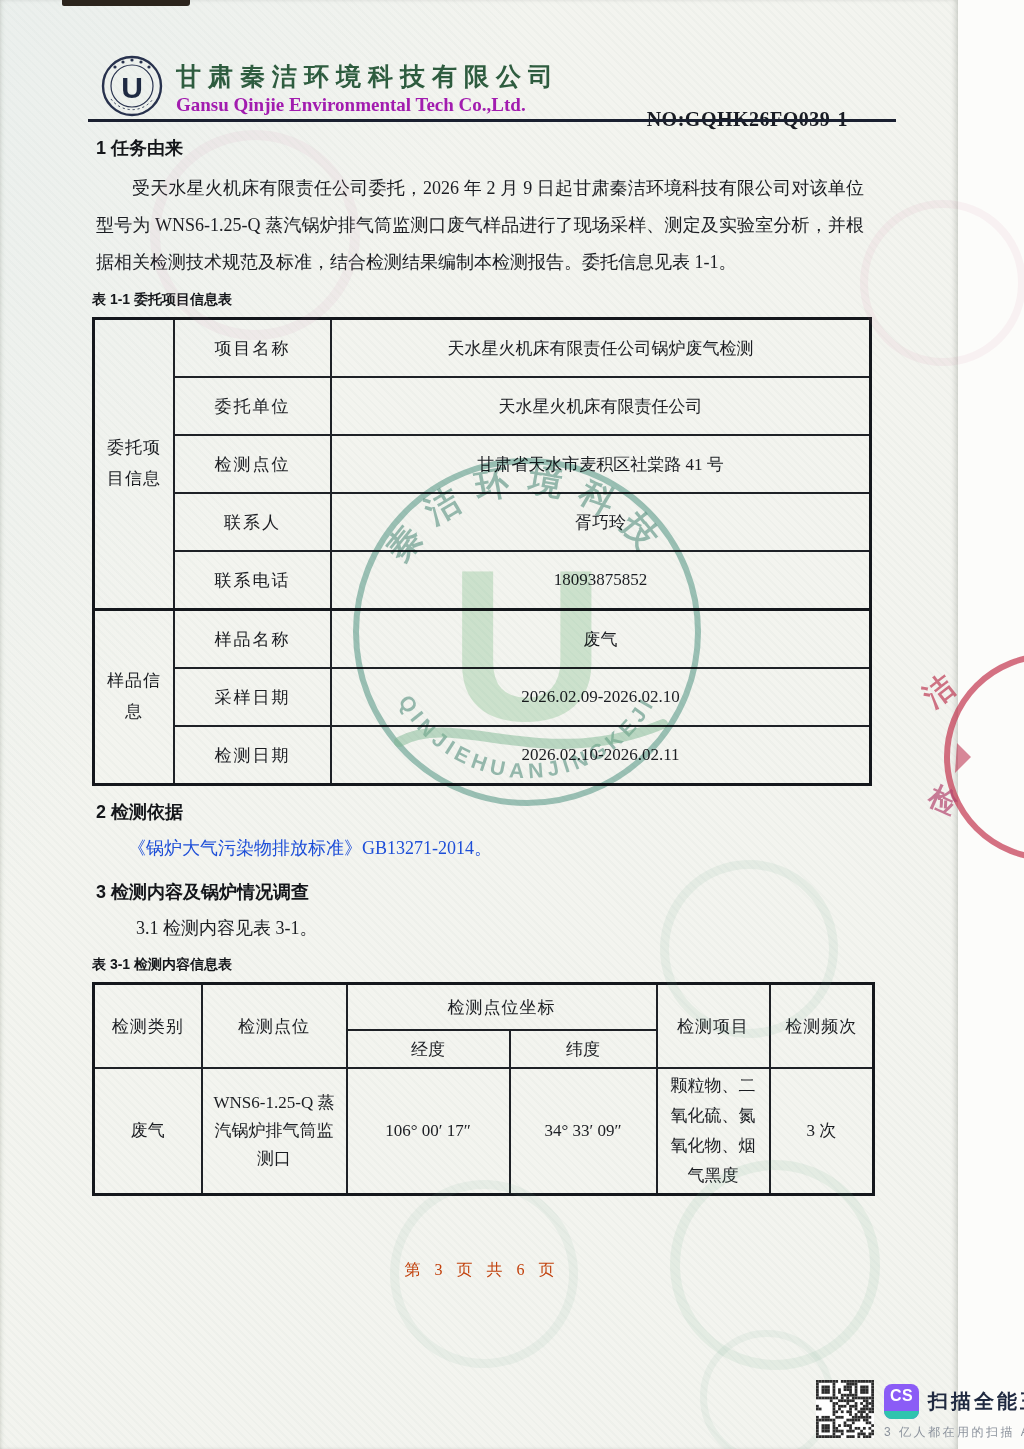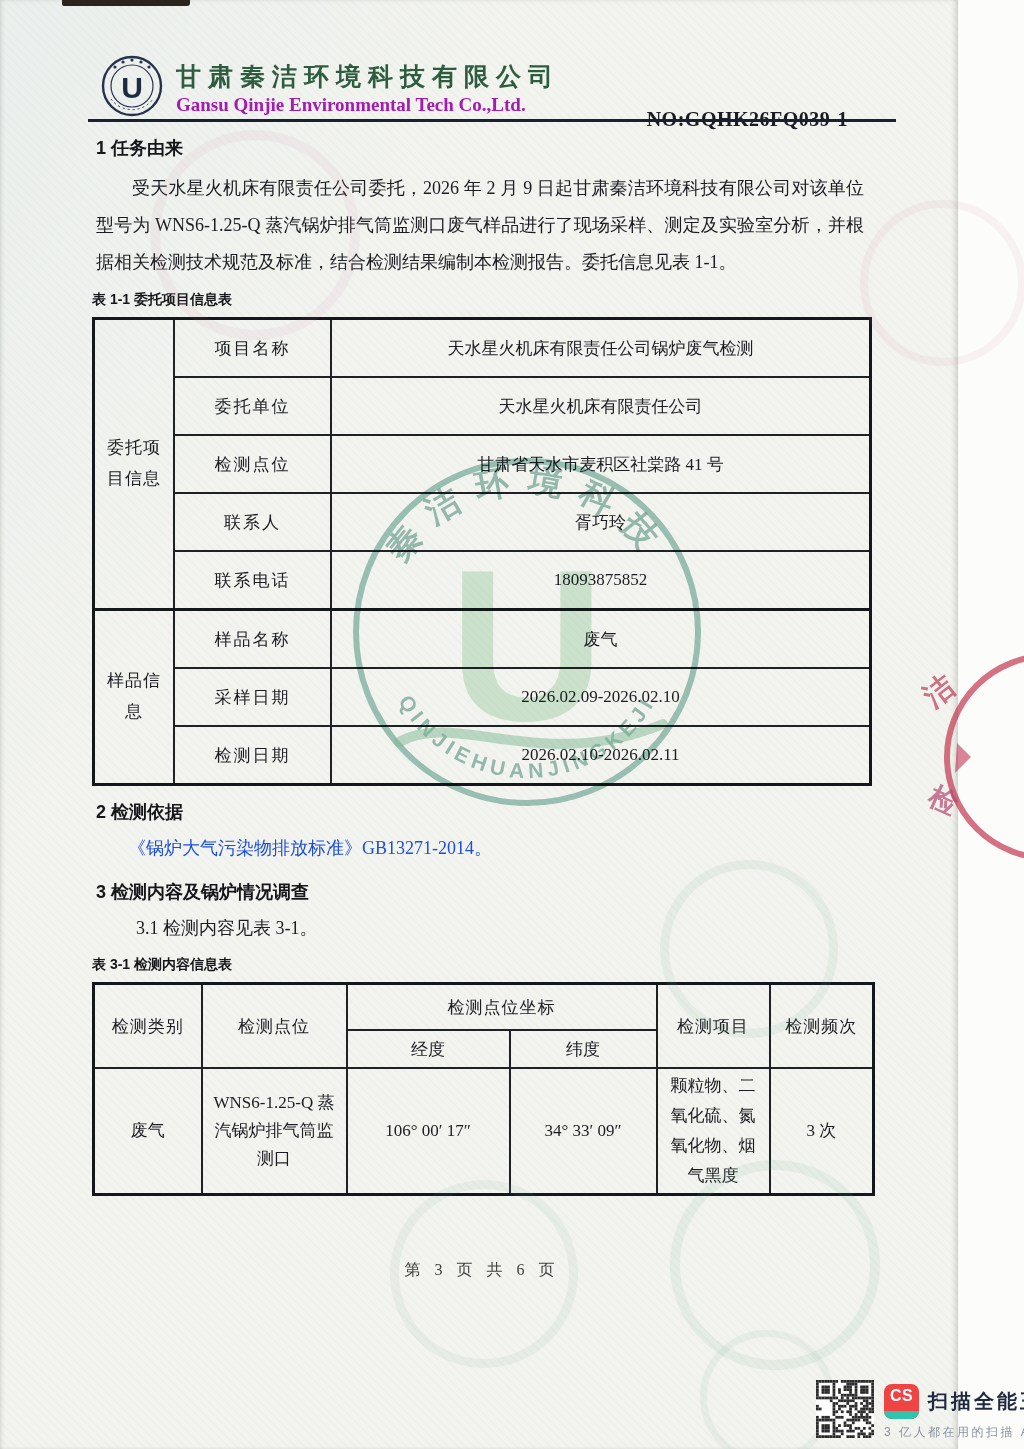--- a/index.html
+++ b/index.html
@@ -37,39 +37,39 @@
   .t1-group{width:66px;word-break:break-all;line-height:1.8;font-size:17px;letter-spacing:1px;}
   .t1-label{width:143px;letter-spacing:2px;}
   .t1-row td{height:52px;}
   tr.group-sep td{border-top:3px solid #14171c;}
 
   .t3-hdr td{height:40px;letter-spacing:1px;}
   .t3-hdr2 td{height:32px;}
   .t3-data td{height:114px;line-height:30px;}
   .t3-point{line-height:28px !important;}
 
-  .page-footer{font-size:16px;text-align:center;margin-top:64px;letter-spacing:5px;color:#404040;}
+  .page-footer{font-size:16px;text-align:center;margin-top:64px;letter-spacing:5px;color:#c2410c;}
 
   
   .stamp-green{position:absolute;left:337px;top:442px;width:380px;height:380px;pointer-events:none;mix-blend-mode:multiply;opacity:.9;}
   
   .stamp-red{position:absolute;left:905px;top:635px;width:119px;height:240px;pointer-events:none;opacity:.85;}
   
   .bleed{position:absolute;border-radius:50%;pointer-events:none;}
   .bleed.pink1{left:150px;top:130px;width:190px;height:190px;border:10px solid rgba(205,120,150,.07);}
   .bleed.pink2{left:860px;top:200px;width:150px;height:150px;border:8px solid rgba(205,120,150,.08);}
   .bleed.green1{left:660px;top:860px;width:160px;height:160px;border:9px solid rgba(110,170,140,.10);}
   .bleed.green2{left:390px;top:1180px;width:170px;height:170px;border:9px solid rgba(110,170,140,.09);}
   .bleed.green3{left:670px;top:1160px;width:190px;height:190px;border:10px solid rgba(110,170,140,.11);}
   .bleed.green4{left:700px;top:1330px;width:120px;height:120px;border:7px solid rgba(110,170,140,.09);}
 
   
   .cs-wm{position:absolute;left:816px;top:1374px;width:200px;height:68px;}
   .qr{position:absolute;left:0;top:6px;width:58px;height:58px;background:#ffffff;}
-  .cs-icon{position:absolute;left:68px;top:10px;width:35px;height:35px;border-radius:8px;background:#ef4444;overflow:hidden;}
+  .cs-icon{position:absolute;left:68px;top:10px;width:35px;height:35px;border-radius:8px;background:#8b5cf6;overflow:hidden;}
   .cs-icon .cs-letters{position:absolute;left:0;top:3px;width:100%;text-align:center;color:#ffffff;font-family:"Liberation Sans",sans-serif;font-weight:700;font-size:16px;letter-spacing:.5px;}
   .cs-icon .cs-strip{position:absolute;left:0;bottom:0;width:100%;height:8px;background:#2fc4ae;}
   .cs-title{position:absolute;left:112px;top:14px;font-family:"Liberation Sans","DejaVu Sans",sans-serif;font-weight:700;font-size:20px;letter-spacing:3px;color:#1f2940;white-space:nowrap;}
   .cs-tagline{position:absolute;left:68px;top:50px;font-family:"Liberation Sans","DejaVu Sans",sans-serif;font-size:12px;letter-spacing:2.5px;color:#8b929c;white-space:nowrap;}
 </style>
 </head>
 <body>
 
 <div class="scan">
   <div class="paper"></div>

